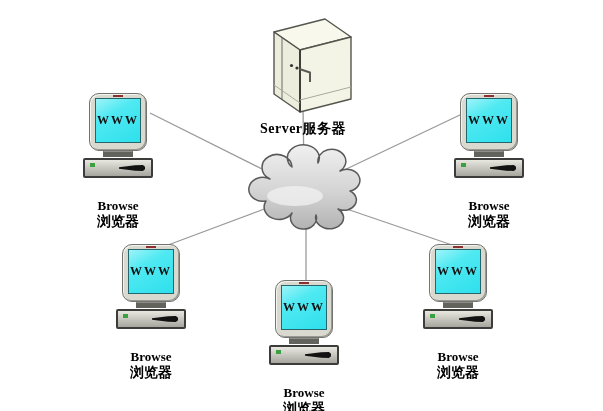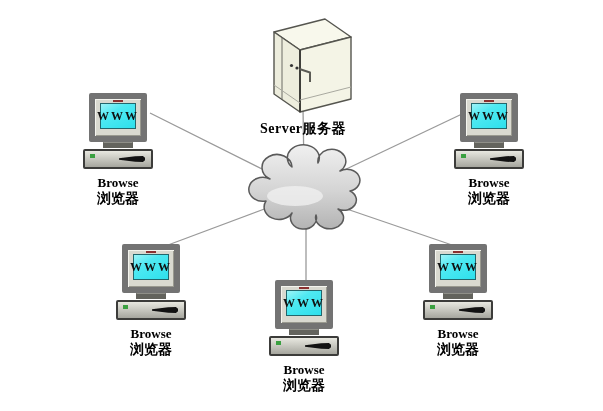--- a/index.html
+++ b/index.html
@@ -11,43 +11,43 @@
 
   
   .floating-label{
     position:absolute;text-align:center;color:#000;
     font-weight:bold;font-size:14px;letter-spacing:.5px;white-space:nowrap;
   }
 
   
   .computer{position:absolute;width:84px;display:flex;flex-direction:column;align-items:center;}
   .monitor{
-    position:relative;width:58px;height:49px;background:#d9d9d0;
-    border:6px solid #737373;border-radius:2px;box-sizing:border-box;
+    position:relative;width:58px;height:58px;background:#d9d9d0;
+    border:1px solid #737373;border-radius:10px;box-sizing:border-box;
     box-shadow:inset 1px 1px 0 #f4f4ee, inset -1px -1px 0 #99998f;
   }
   .vent{position:absolute;top:1px;left:50%;transform:translateX(-50%);
     width:10px;height:2px;background:#8b3030;}
   .screen{
     position:absolute;left:5px;top:4px;right:5px;bottom:7px;
     background:linear-gradient(150deg,#9df4f8 0%,#4fe9f2 35%,#2ee0ec 100%);
     border:1px solid #23666c;display:flex;align-items:center;justify-content:center;
   }
   .screen span{font-weight:bold;font-size:12px;letter-spacing:2px;color:#101010;}
   .stand{width:30px;height:6px;background:#63635d;border:1px solid #38383400;
     border-top:1px solid #8f8f88;box-sizing:border-box;}
   .case{
     position:relative;width:66px;height:16px;margin-top:1px;
     background:linear-gradient(#e8e8e0,#a6a69e);
     border:2px solid #3c3c3a;border-radius:2px;box-sizing:content-box;
   }
   .led{position:absolute;left:5px;top:3px;width:5px;height:4px;background:#3aa040;}
   .slot{position:absolute;right:6px;top:5px;width:26px;height:6px;background:#121212;
     clip-path:polygon(0 38%,62% 4%,92% 0,100% 30%,100% 70%,92% 100%,62% 96%,0 62%);}
-  .lbl-en{margin-top:6px;font-weight:bold;font-size:13px;color:#000;line-height:15px;}
+  .lbl-en{margin-top:20px;font-weight:bold;font-size:13px;color:#000;line-height:15px;}
   .lbl-zh{margin-top:1px;font-size:14px;font-weight:700;color:#000;line-height:16px;}
 </style>
 </head>
 <body>
 
 <div class="stage">
 
   <svg width="603" height="411" viewBox="0 0 603 411">
     <defs>
       <linearGradient id="cg" x1="0" y1="0" x2="0" y2="1">

